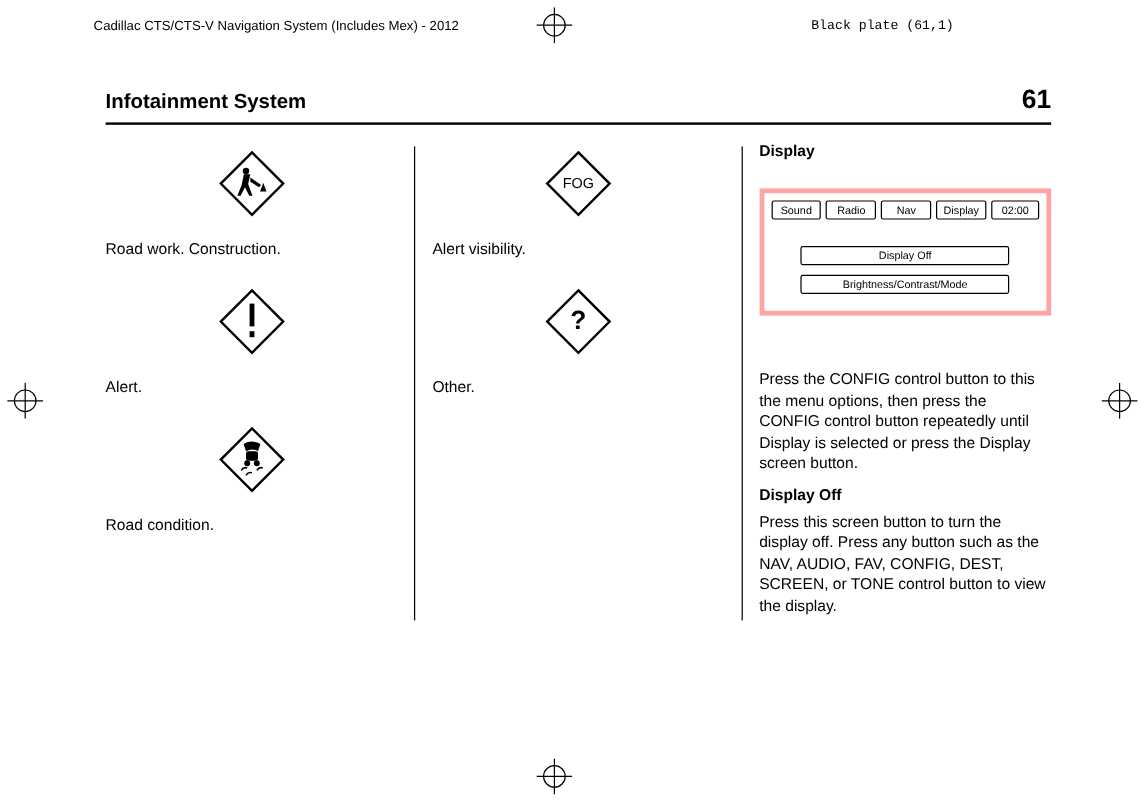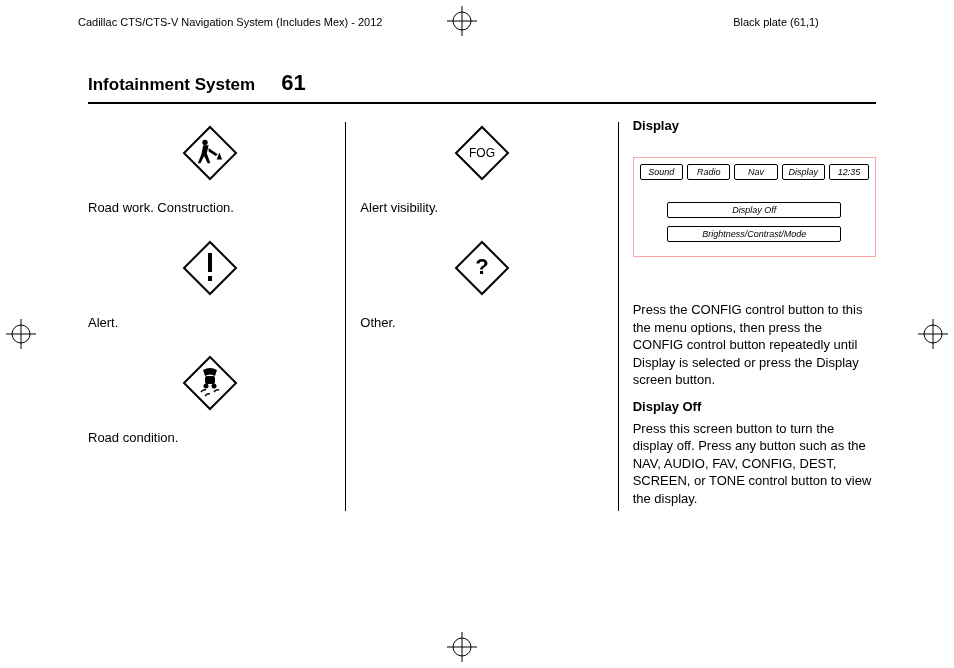--- a/index.html
+++ b/index.html
@@ -1,41 +1,41 @@
 <!DOCTYPE html>
 <html><head>
 <meta charset="utf-8">
 <style>
   html,body{margin:0;padding:0;background:#fff;color:#000;font-family:Arial,Helvetica,sans-serif;font-size:13px;}
   .page{position:relative;width:954px;height:668px;margin:0 auto;background:#fff;}
   .top-meta{position:absolute;top:16px;left:78px;right:78px;display:flex;align-items:center;font-size:11px;color:#000;}
   .top-meta .left{flex:0 0 auto;}
-  .top-meta .right{margin-left:auto;text-align:center;width:200px;}
+  .top-meta .right{margin-left:auto;text-align:left;width:200px;font-family:Liberation Mono, monospace;}
   .crop-mark{position:absolute;width:30px;height:30px;}
   .crop-mark svg{width:100%;height:100%;}
   .top-center{top:6px;left:462px;margin-left:-15px;}
   .bottom-center{bottom:6px;left:462px;margin-left:-15px;transform:rotate(180deg);}
   .left-center{left:6px;top:334px;margin-top:-15px;transform:rotate(-90deg);}
   .right-center{right:6px;top:334px;margin-top:-15px;transform:rotate(90deg);}
 
   .sheet{position:absolute;left:88px;right:78px;top:70px;bottom:40px;}
-  .running-head{display:flex;justify-content:flex-start;align-items:baseline;border-bottom:2px solid #000;padding-bottom:6px;margin-bottom:14px;}
+  .running-head{display:flex;justify-content:space-between;align-items:baseline;border-bottom:2px solid #000;padding-bottom:6px;margin-bottom:14px;}
   .running-head .title{font-weight:700;font-size:17px;}
   .running-head .pnum{font-weight:700;font-size:22px;margin-left:26px;}
   .columns{display:flex;align-items:flex-start;gap:0;}
   .col{flex:1 1 0;min-width:0;padding:0 14px;}
   .col1{padding-left:0;}
   .col3{padding-right:0;}
   .vrule{width:1px;background:#000;align-self:stretch;margin-top:4px;margin-bottom:6px;}
   .icon-block{display:flex;flex-direction:column;align-items:center;margin-top:6px;margin-bottom:6px;}
   .icon-block .icon{height:66px;display:flex;align-items:flex-start;justify-content:center;}
   .icon-block p{margin:10px 0 18px 0;align-self:flex-start;font-size:13px;color:#000;}
   .icon svg{width:58px;height:58px;}
   .h3{font-weight:700;font-size:13px;margin:0 0 6px 0;}
-  .screen-shot{border:1px solid #fca5a5;padding:6px 6px 14px 6px;margin:24px 0 44px 0;font-style:italic;}
+  .screen-shot{border:4px solid #fca5a5;padding:6px 6px 14px 6px;margin:24px 0 44px 0;}
   .tab-row{display:flex;gap:4px;align-items:center;}
   .tab,.clock{border:1px solid #000;font-size:9px;text-align:center;padding:1px 2px;border-radius:2px;line-height:12px;}
   .tab{flex:1 1 0;}
   .clock{flex:0 0 34px;}
   .menu-area{display:flex;flex-direction:column;align-items:center;margin-top:22px;gap:8px;}
   .menu-btn{border:1px solid #000;font-size:9px;padding:2px 6px;width:160px;text-align:center;border-radius:2px;}
   .body-text{font-size:13px;line-height:1.35;margin:0 0 10px 0;}
   .sub-h{font-weight:700;font-size:13px;margin:4px 0 6px 0;}
 </style>
 </head>
@@ -157,21 +157,21 @@
 
       <div class="col col3">
         <p class="h3">Display</p>
 
         <div class="screen-shot">
           <div class="tab-row">
             <div class="tab">Sound</div>
             <div class="tab">Radio</div>
             <div class="tab">Nav</div>
             <div class="tab">Display</div>
-            <div class="clock">12:35</div>
+            <div class="clock">02:00</div>
           </div>
           <div class="menu-area">
             <div class="menu-btn">Display Off</div>
             <div class="menu-btn">Brightness/Contrast/Mode</div>
           </div>
         </div>
 
         <p class="body-text">Press the CONFIG control button to this the menu options, then press the CONFIG control button repeatedly until Display is selected or press the Display screen button.</p>
         <p class="sub-h">Display Off</p>
         <p class="body-text">Press this screen button to turn the display off. Press any button such as the NAV, AUDIO, FAV, CONFIG, DEST, SCREEN, or TONE control button to view the display.</p>

